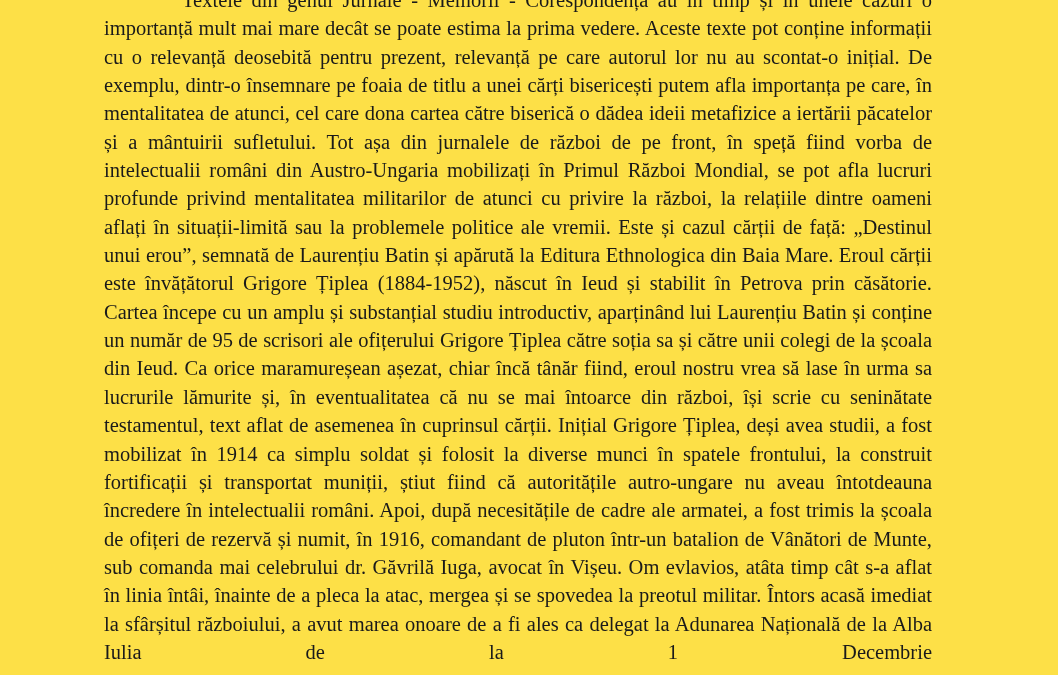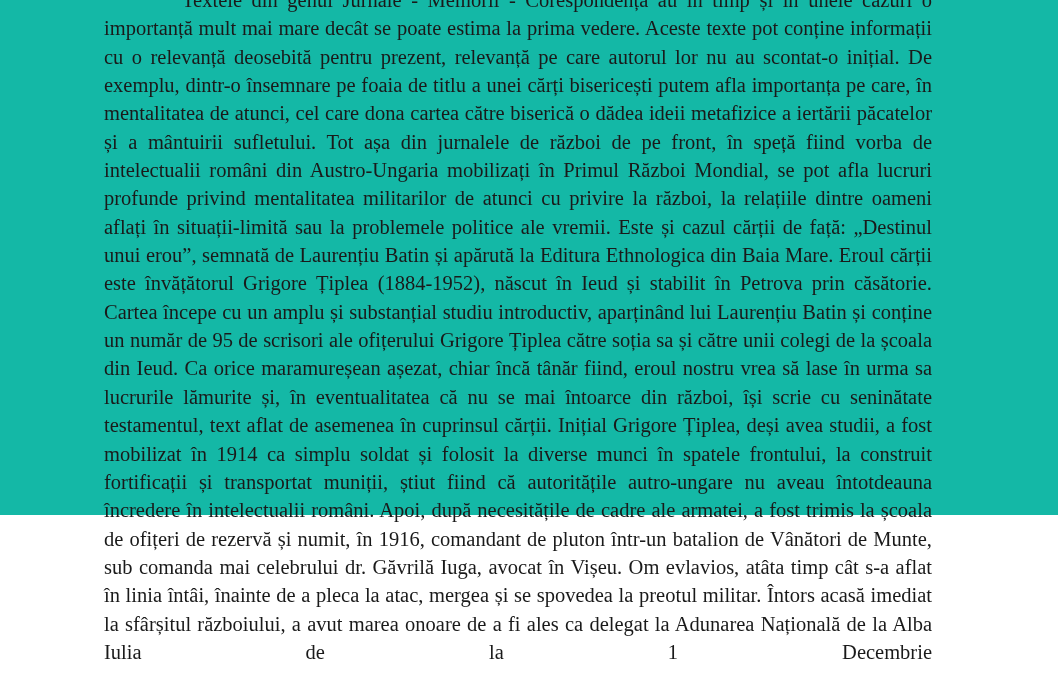--- a/index.html
+++ b/index.html
@@ -10,22 +10,22 @@
     width: 1058px;
     height: 675px;
     background: #ffffff;
     overflow: hidden;
     font-family: "Liberation Serif", "DejaVu Serif", serif;
   }
 
   #page {
     position: relative;
     width: 1058px;
-    height: 515px;
-    background: #14b8a6;
+    height: 675px;
+    background: #fde047;
   }
 
   
   #text-block {
     position: absolute;
     left: 104px;
     top: -14px;
     width: 828px;
     font-size: 20.5px;
     line-height: 28.35px;

